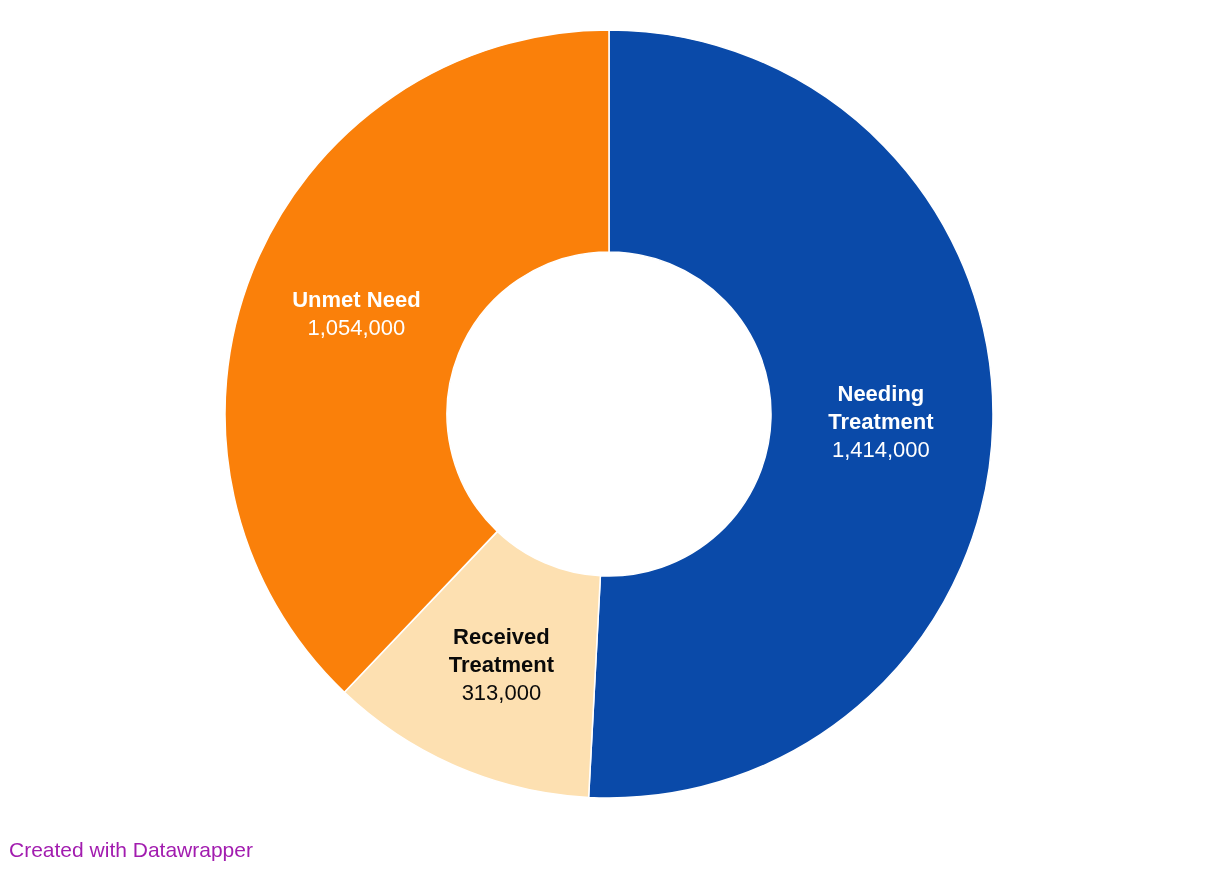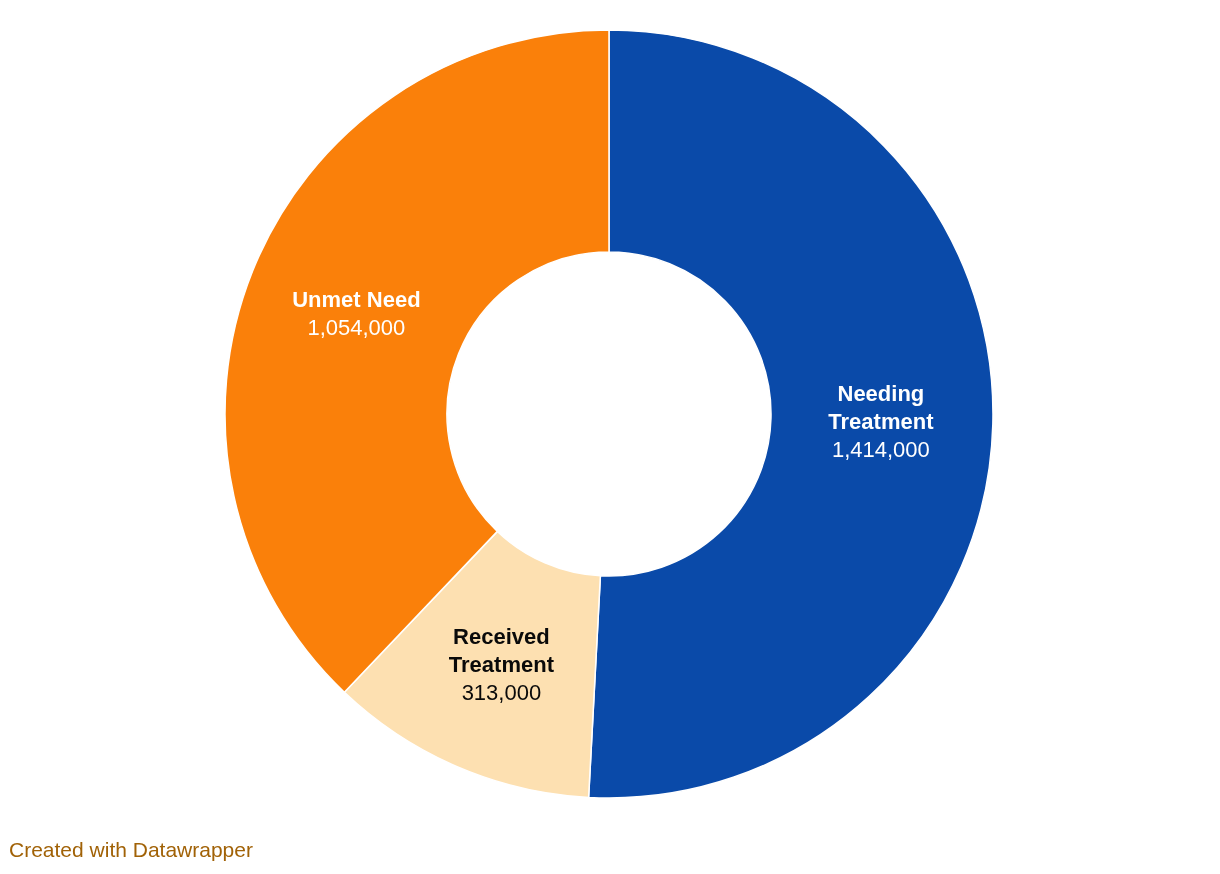--- a/index.html
+++ b/index.html
@@ -21,21 +21,21 @@
   svg text {
     font-family: "Liberation Sans", sans-serif;
     font-size: 22px;
   }
   .attribution {
     position: absolute;
     left: 9px;
     top: 837px;
     font-size: 21px;
     line-height: 25px;
-    color: #a16207;
+    color: #a21caf;
     text-decoration: none;
     cursor: pointer;
   }
 </style>
 </head>
 <body>
 
 <div class="chart-wrap">
   <svg id="donut-svg" width="1220" height="874" viewBox="0 0 1220 874">
       <path d="M 609.00 30.00 A 384 384 0 1 1 588.62 797.46 L 600.40 575.77 A 162 162 0 1 0 609.00 252.00 Z" fill="#0a4aa9" stroke="#ffffff" stroke-width="1.5" stroke-linejoin="round"></path>

